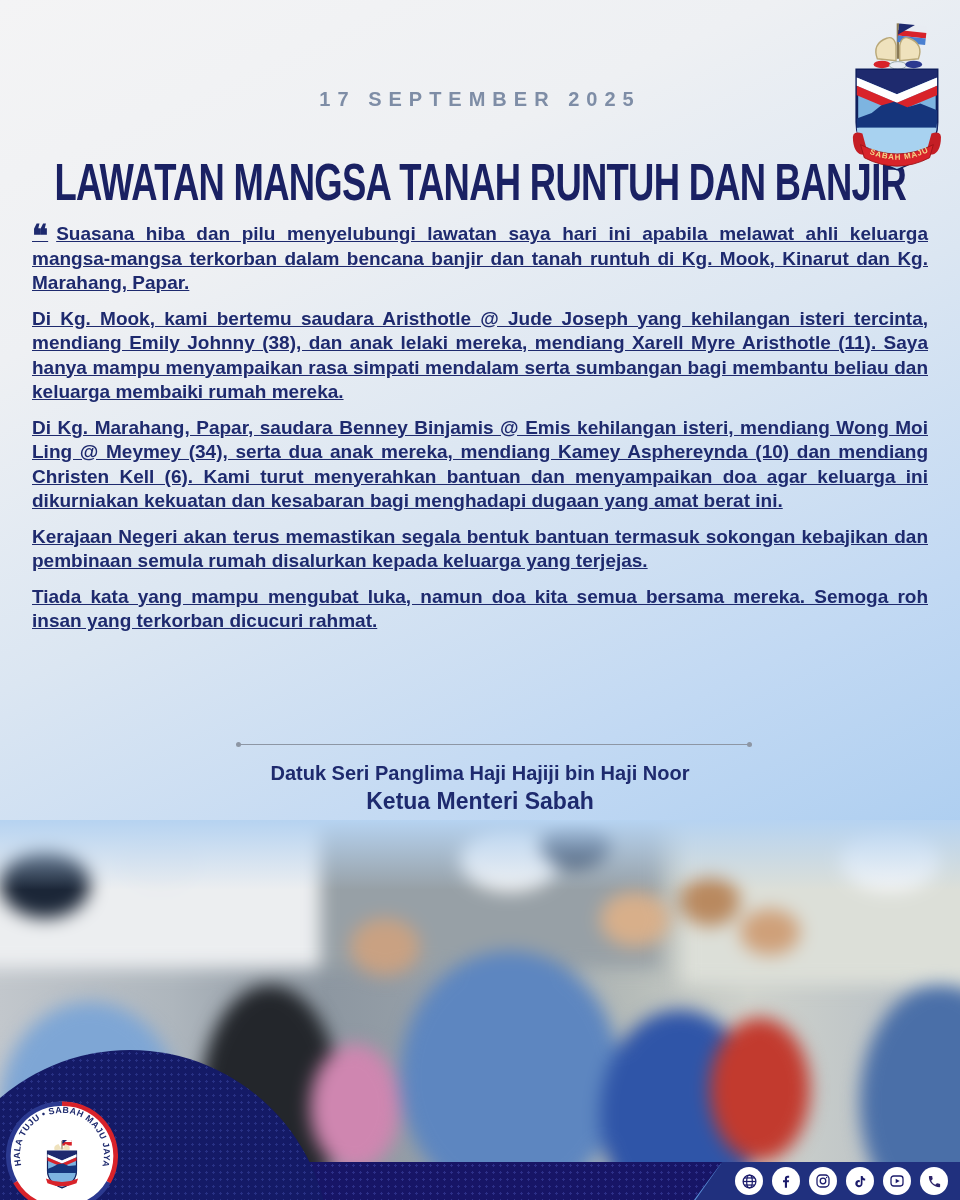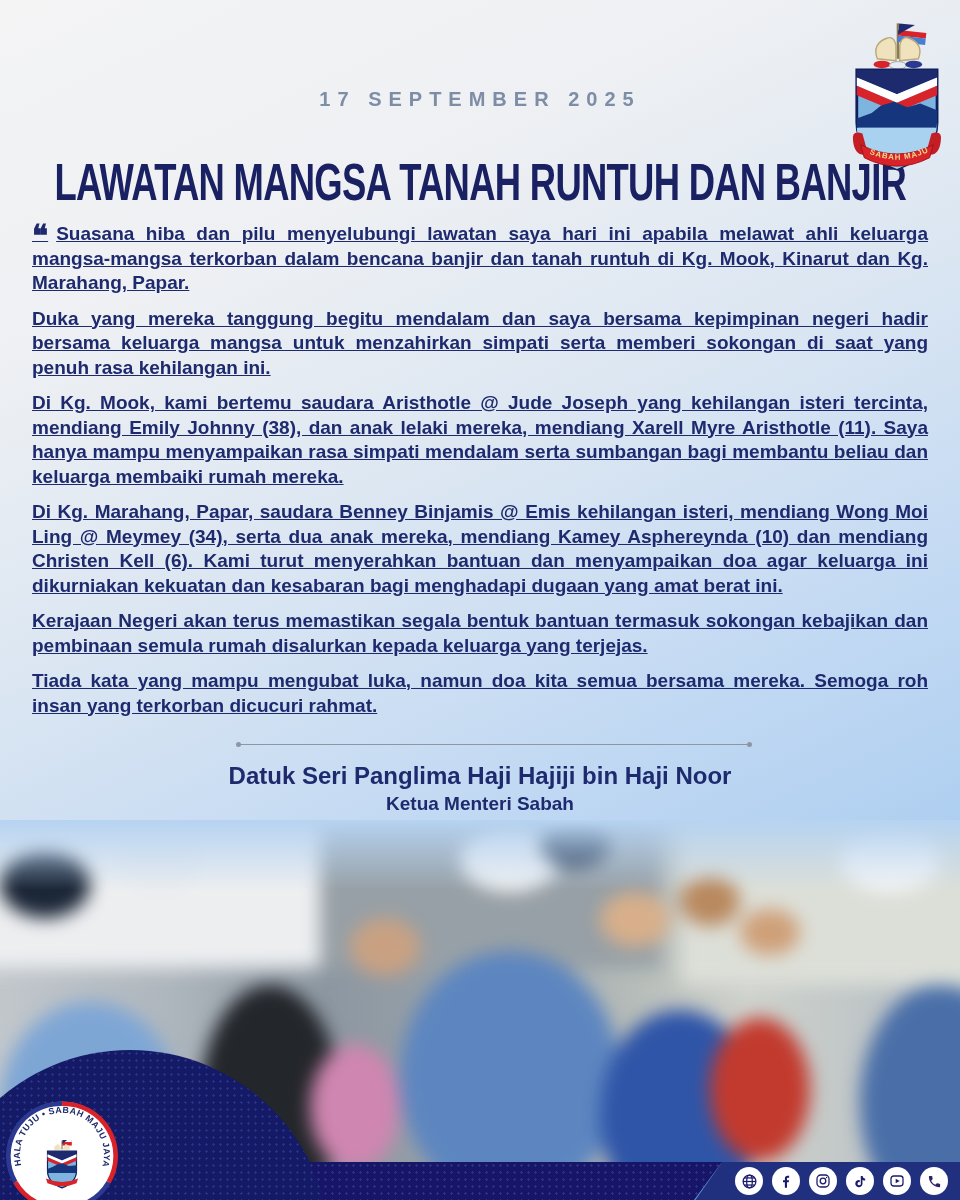--- a/index.html
+++ b/index.html
@@ -38,22 +38,22 @@
   .divider {
     position:absolute; top:744px; left:239px; width:510px; height:1px;
     background:#8d96a4;
   }
   .divider::before,.divider::after {
     content:""; position:absolute; top:-2px; width:5px; height:5px;
     border-radius:50%; background:#8d96a4;
   }
   .divider::before { left:-3px; } .divider::after { right:-3px; }
   .signature { position:absolute; top:762px; left:0; width:960px; text-align:center; color:#1e2a6e; }
-  .sig-name { font-size:24px; font-weight:700; }
-  .sig-role { font-size:19px; font-weight:700; margin-top:3px; }
+  .sig-name { font-size:20px; font-weight:700; }
+  .sig-role { font-size:23px; font-weight:700; margin-top:3px; }
 
   
   .photos { position:absolute; top:820px; left:0; width:960px; height:380px; overflow:hidden;
     background:linear-gradient(90deg,#c2c7cc 0%,#aeb6bd 18%,#8d97a1 34%,#9aa3ab 50%,#b6bcb9 66%,#cfd2cc 78%,#b3bcc4 100%);
   }
   .blob-layer { position:absolute; inset:-20px; filter:blur(9px); }
   .blob { position:absolute; border-radius:50%; }
   .b-tent   { left:-4%; top:-8%;  width:46%; height:48%; background:#eceef0; border-radius:0; }
   .b-shut   { left:34%; top:-6%;  width:34%; height:46%; background:#97a0a6; border-radius:0; }
   .b-room   { left:70%; top:-8%;  width:34%; height:52%; background:#dcdfd8; border-radius:0; }
@@ -134,21 +134,20 @@
     <path d="M108,132 Q110,120 98,124 L92,146 Q106,150 108,132 Z" fill="#c41e25"></path>
     <path id="ribbonArc" d="M22,136 Q61,156 100,136 L96,150 Q61,168 26,150 Z" fill="#d8232a" stroke="#9e1318" stroke-width="1"></path>
     <path id="mottoPath" d="M26,143 Q61,161 96,143" fill="none"></path>
     <text font-size="8.5" font-weight="bold" fill="#f3d98a" letter-spacing="1">
       <textPath href="#mottoPath" startOffset="6">SABAH MAJU JAYA</textPath>
     </text>
   </svg>
 
   <div class="copy">
     <p><span class="quote-glyph">❝</span><span>Suasana hiba dan pilu menyelubungi lawatan saya hari ini apabila melawat ahli keluarga mangsa-mangsa terkorban dalam bencana banjir dan tanah runtuh di Kg. Mook, Kinarut dan Kg. Marahang, Papar.</span></p>
-    <p>Duka yang mereka tanggung begitu mendalam dan saya bersama kepimpinan negeri hadir bersama keluarga mangsa untuk menzahirkan simpati serta memberi sokongan di saat yang penuh rasa kehilangan ini.</p>
     <p>Di Kg. Mook, kami bertemu saudara Aristhotle @ Jude Joseph yang kehilangan isteri tercinta, mendiang Emily Johnny (38), dan anak lelaki mereka, mendiang Xarell Myre Aristhotle (11). Saya hanya mampu menyampaikan rasa simpati mendalam serta sumbangan bagi membantu beliau dan keluarga membaiki rumah mereka.</p>
     <p>Di Kg. Marahang, Papar, saudara Benney Binjamis @ Emis kehilangan isteri, mendiang Wong Moi Ling @ Meymey (34), serta dua anak mereka, mendiang Kamey Asphereynda (10) dan mendiang Christen Kell (6). Kami turut menyerahkan bantuan dan menyampaikan doa agar keluarga ini dikurniakan kekuatan dan kesabaran bagi menghadapi dugaan yang amat berat ini.</p>
     <p>Kerajaan Negeri akan terus memastikan segala bentuk bantuan termasuk sokongan kebajikan dan pembinaan semula rumah disalurkan kepada keluarga yang terjejas.</p>
     <p>Tiada kata yang mampu mengubat luka, namun doa kita semua bersama mereka. Semoga roh insan yang terkorban dicucuri rahmat.</p>
   </div>
 
   <div class="divider"></div>
   <div class="signature">
     <div class="sig-name">Datuk Seri Panglima Haji Hajiji bin Haji Noor</div>
     <div class="sig-role">Ketua Menteri Sabah</div>

